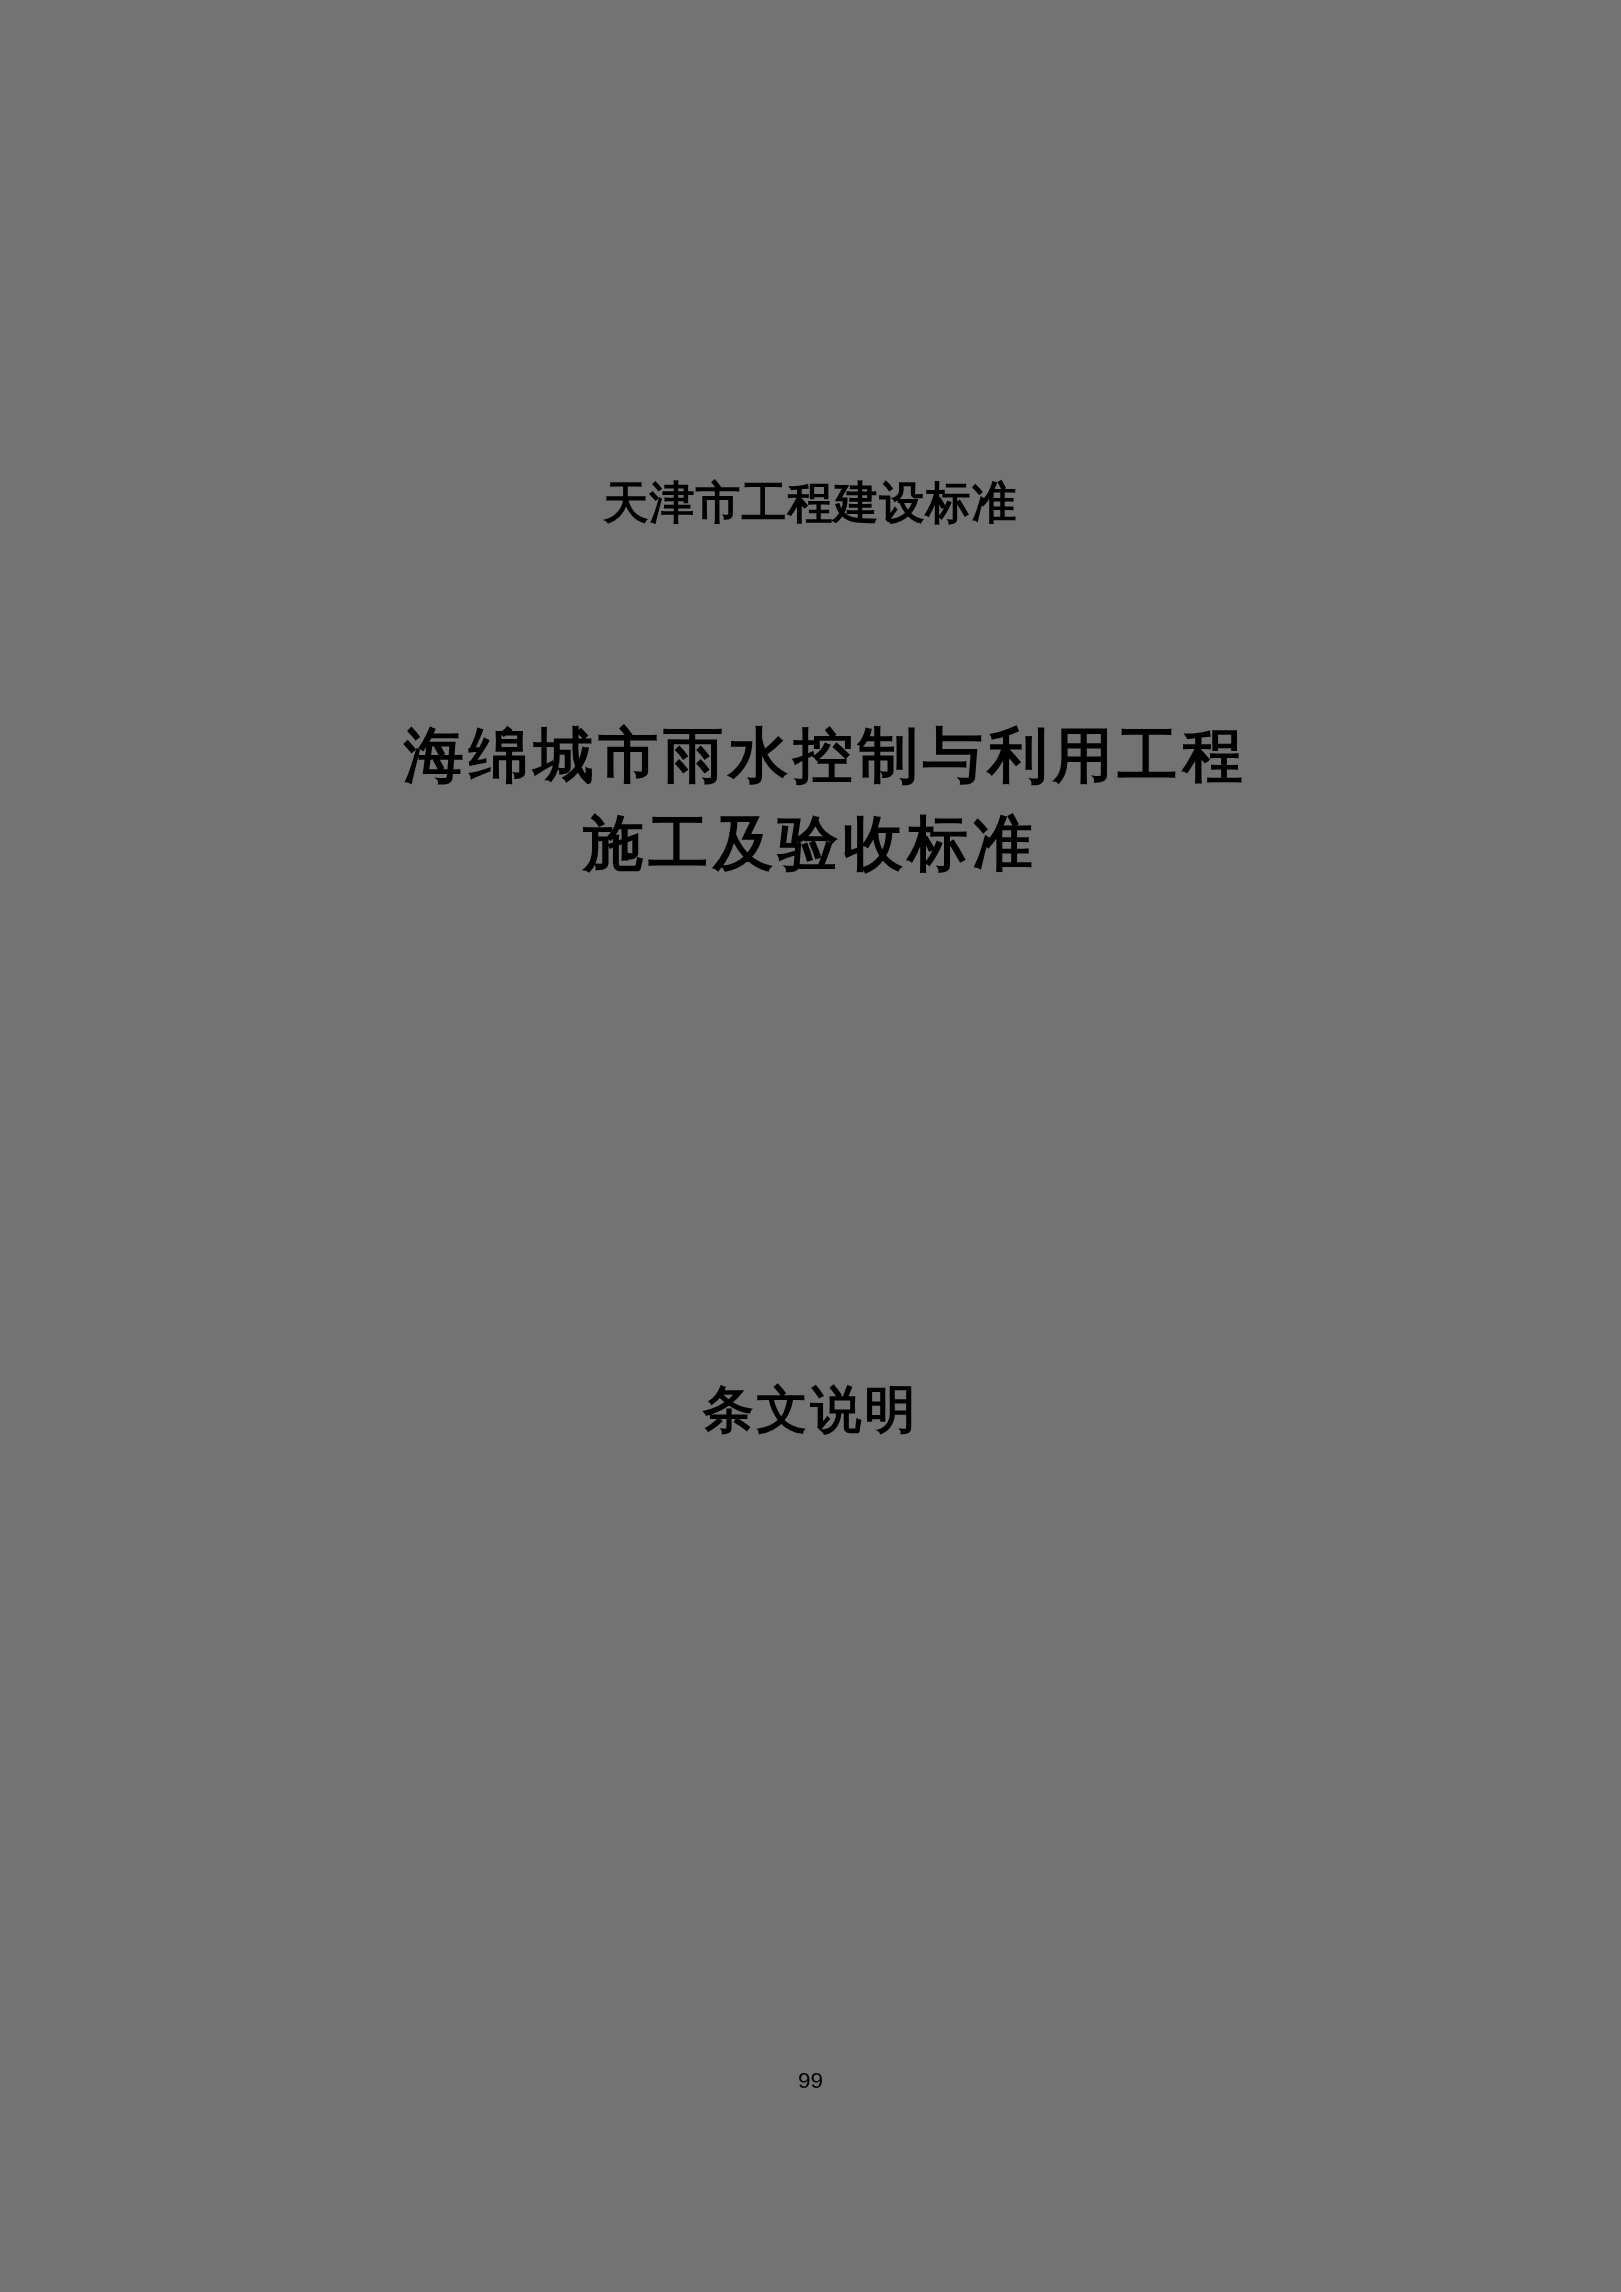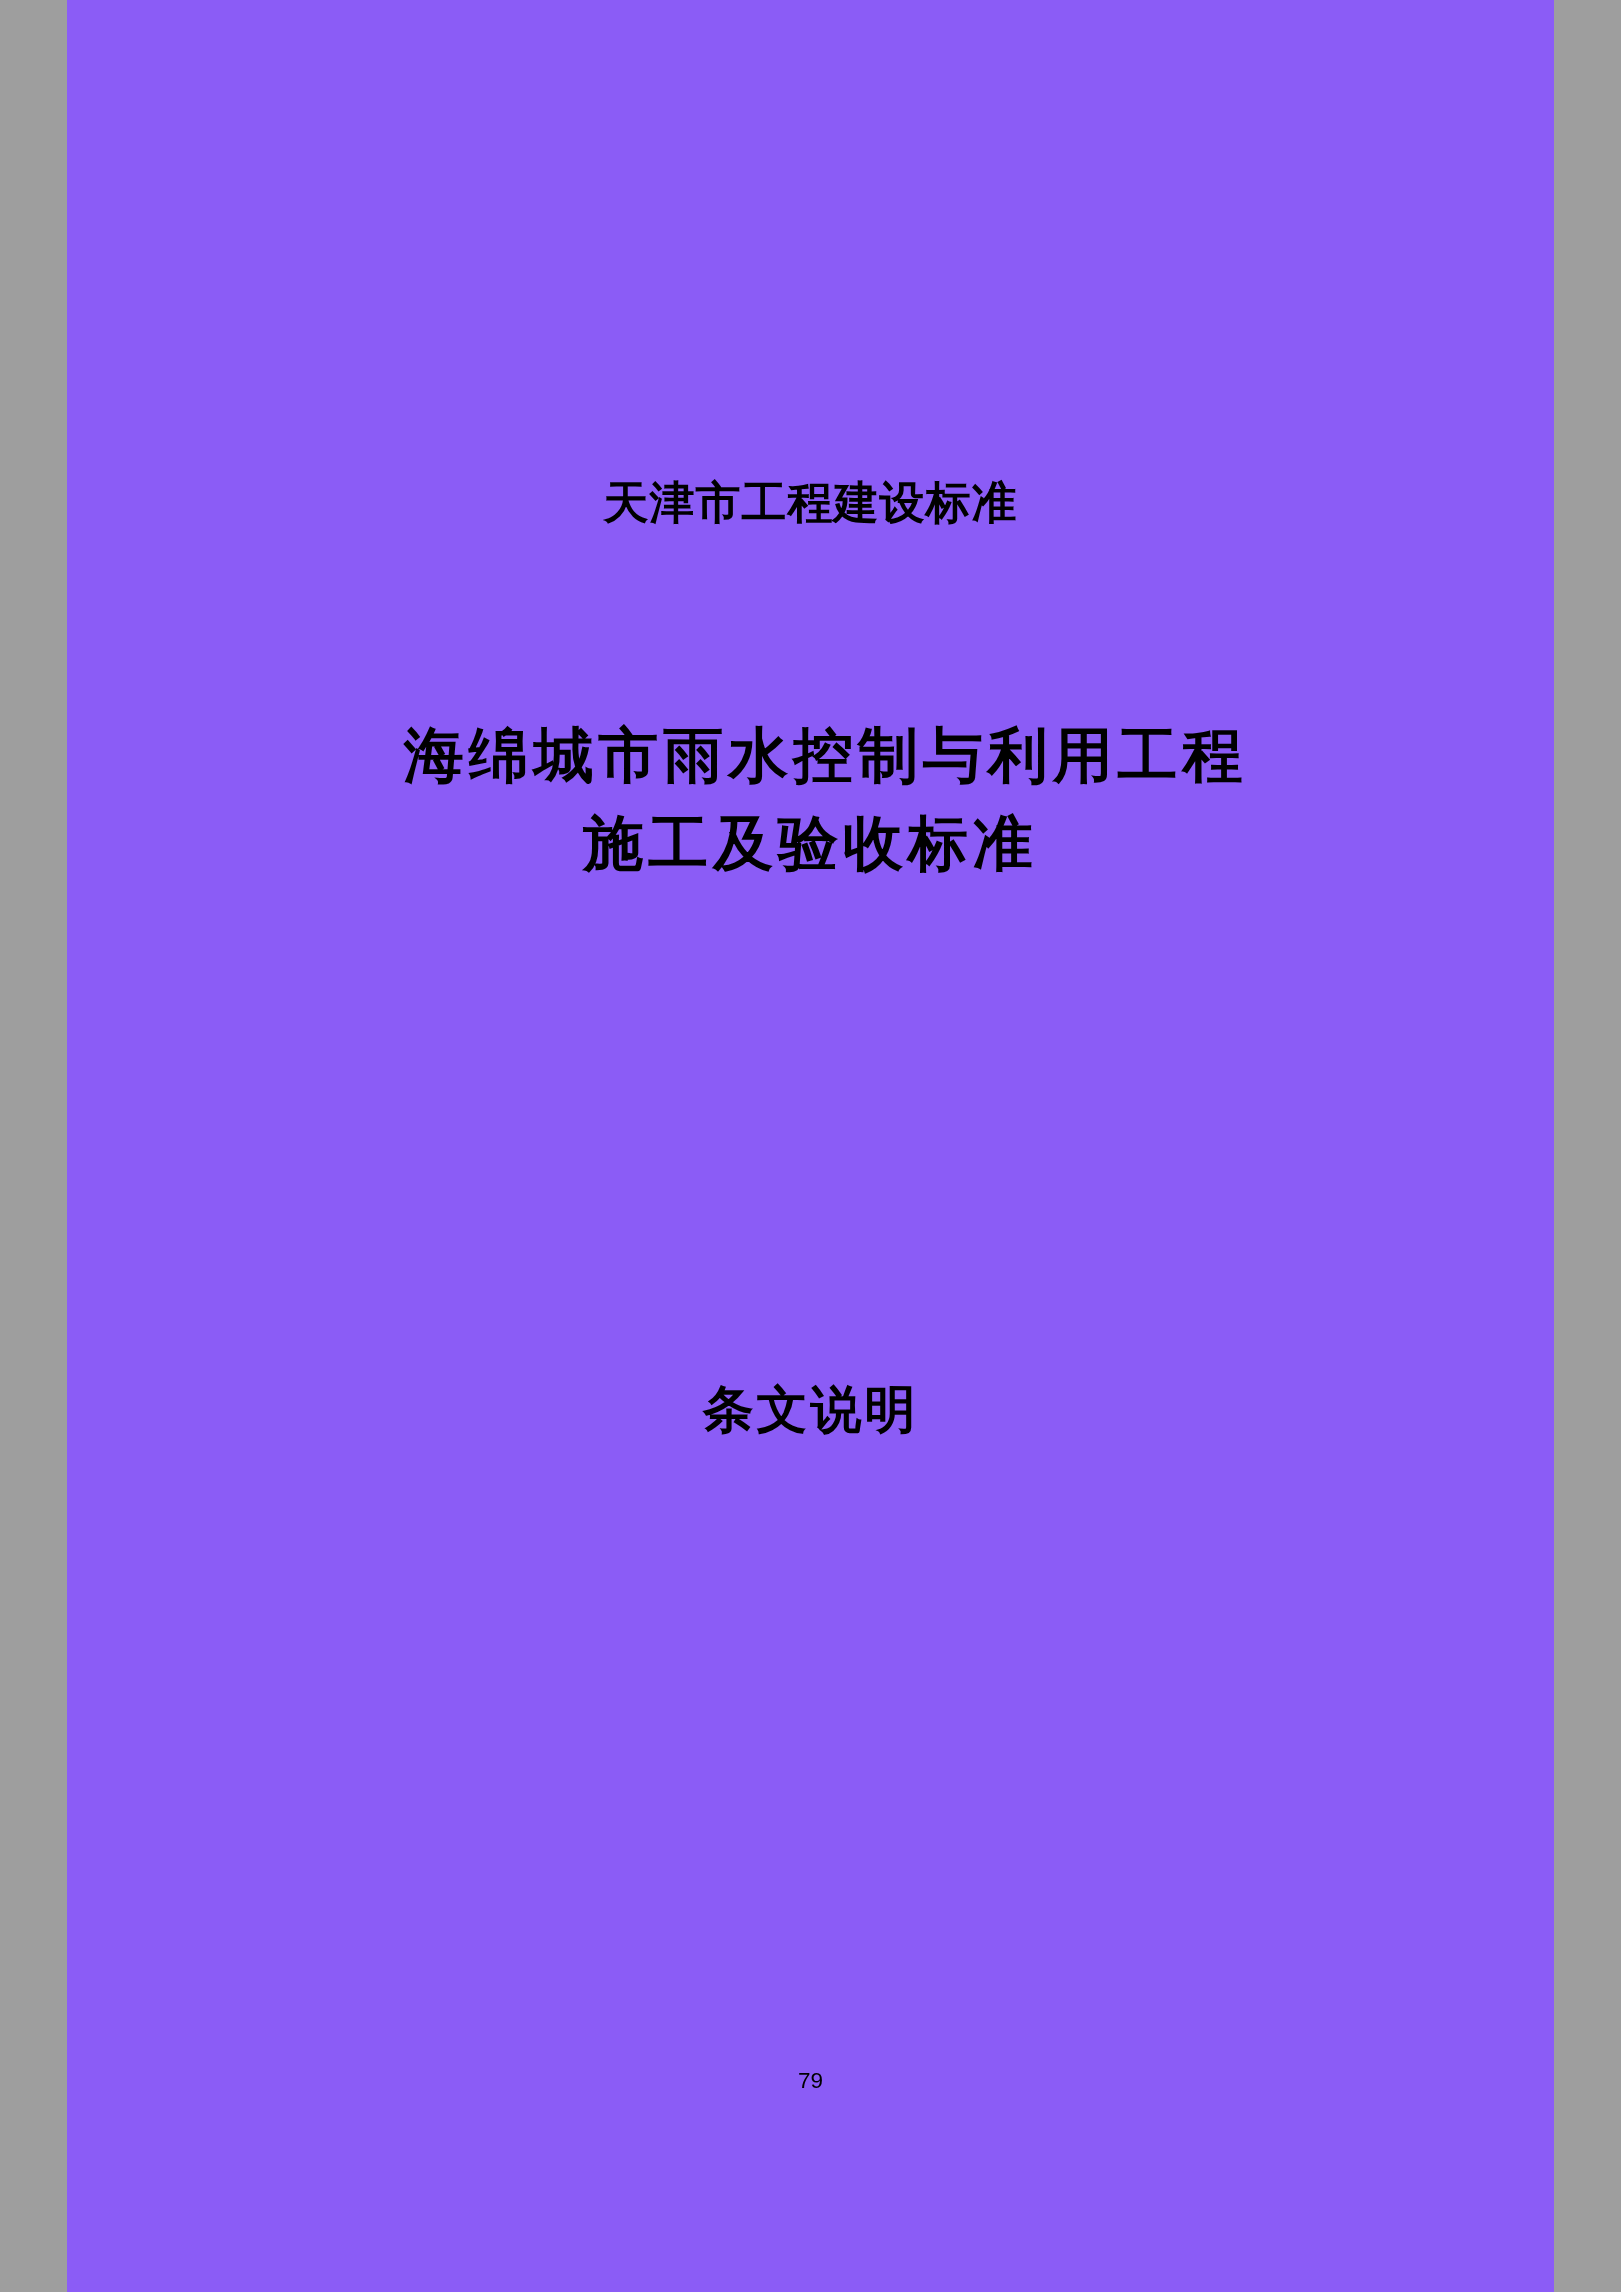--- a/index.html
+++ b/index.html
@@ -1,22 +1,22 @@
 <!DOCTYPE html>
 <html><head>
 <meta charset="utf-8">
 <style>
   * { margin: 0; padding: 0; box-sizing: border-box; }
   html, body { background: #9e9e9e; }
   .page {
     position: relative;
-    width: 1487px;
+    width: 1621px;
     height: 2293px;
     margin: 0 auto;
-    background: #8b5cf6;
+    background: #737373;
     color: #000000;
     overflow: hidden;
   }
   .centered {
     position: absolute;
     left: 0;
     width: 100%;
     text-align: center;
     white-space: nowrap;
   }
@@ -70,16 +70,16 @@
 
   <div class="centered title-zh title-zh-line1">海绵城市雨水控制与利用工程</div>
 
   <div class="centered title-zh title-zh-line2">施工及验收标准</div>
 
 
 
   <div class="centered section-label">条文说明</div>
 
 
-  <div class="centered page-number">79</div>
+  <div class="centered page-number">99</div>
 
 </div>
 
 
 </body></html>

